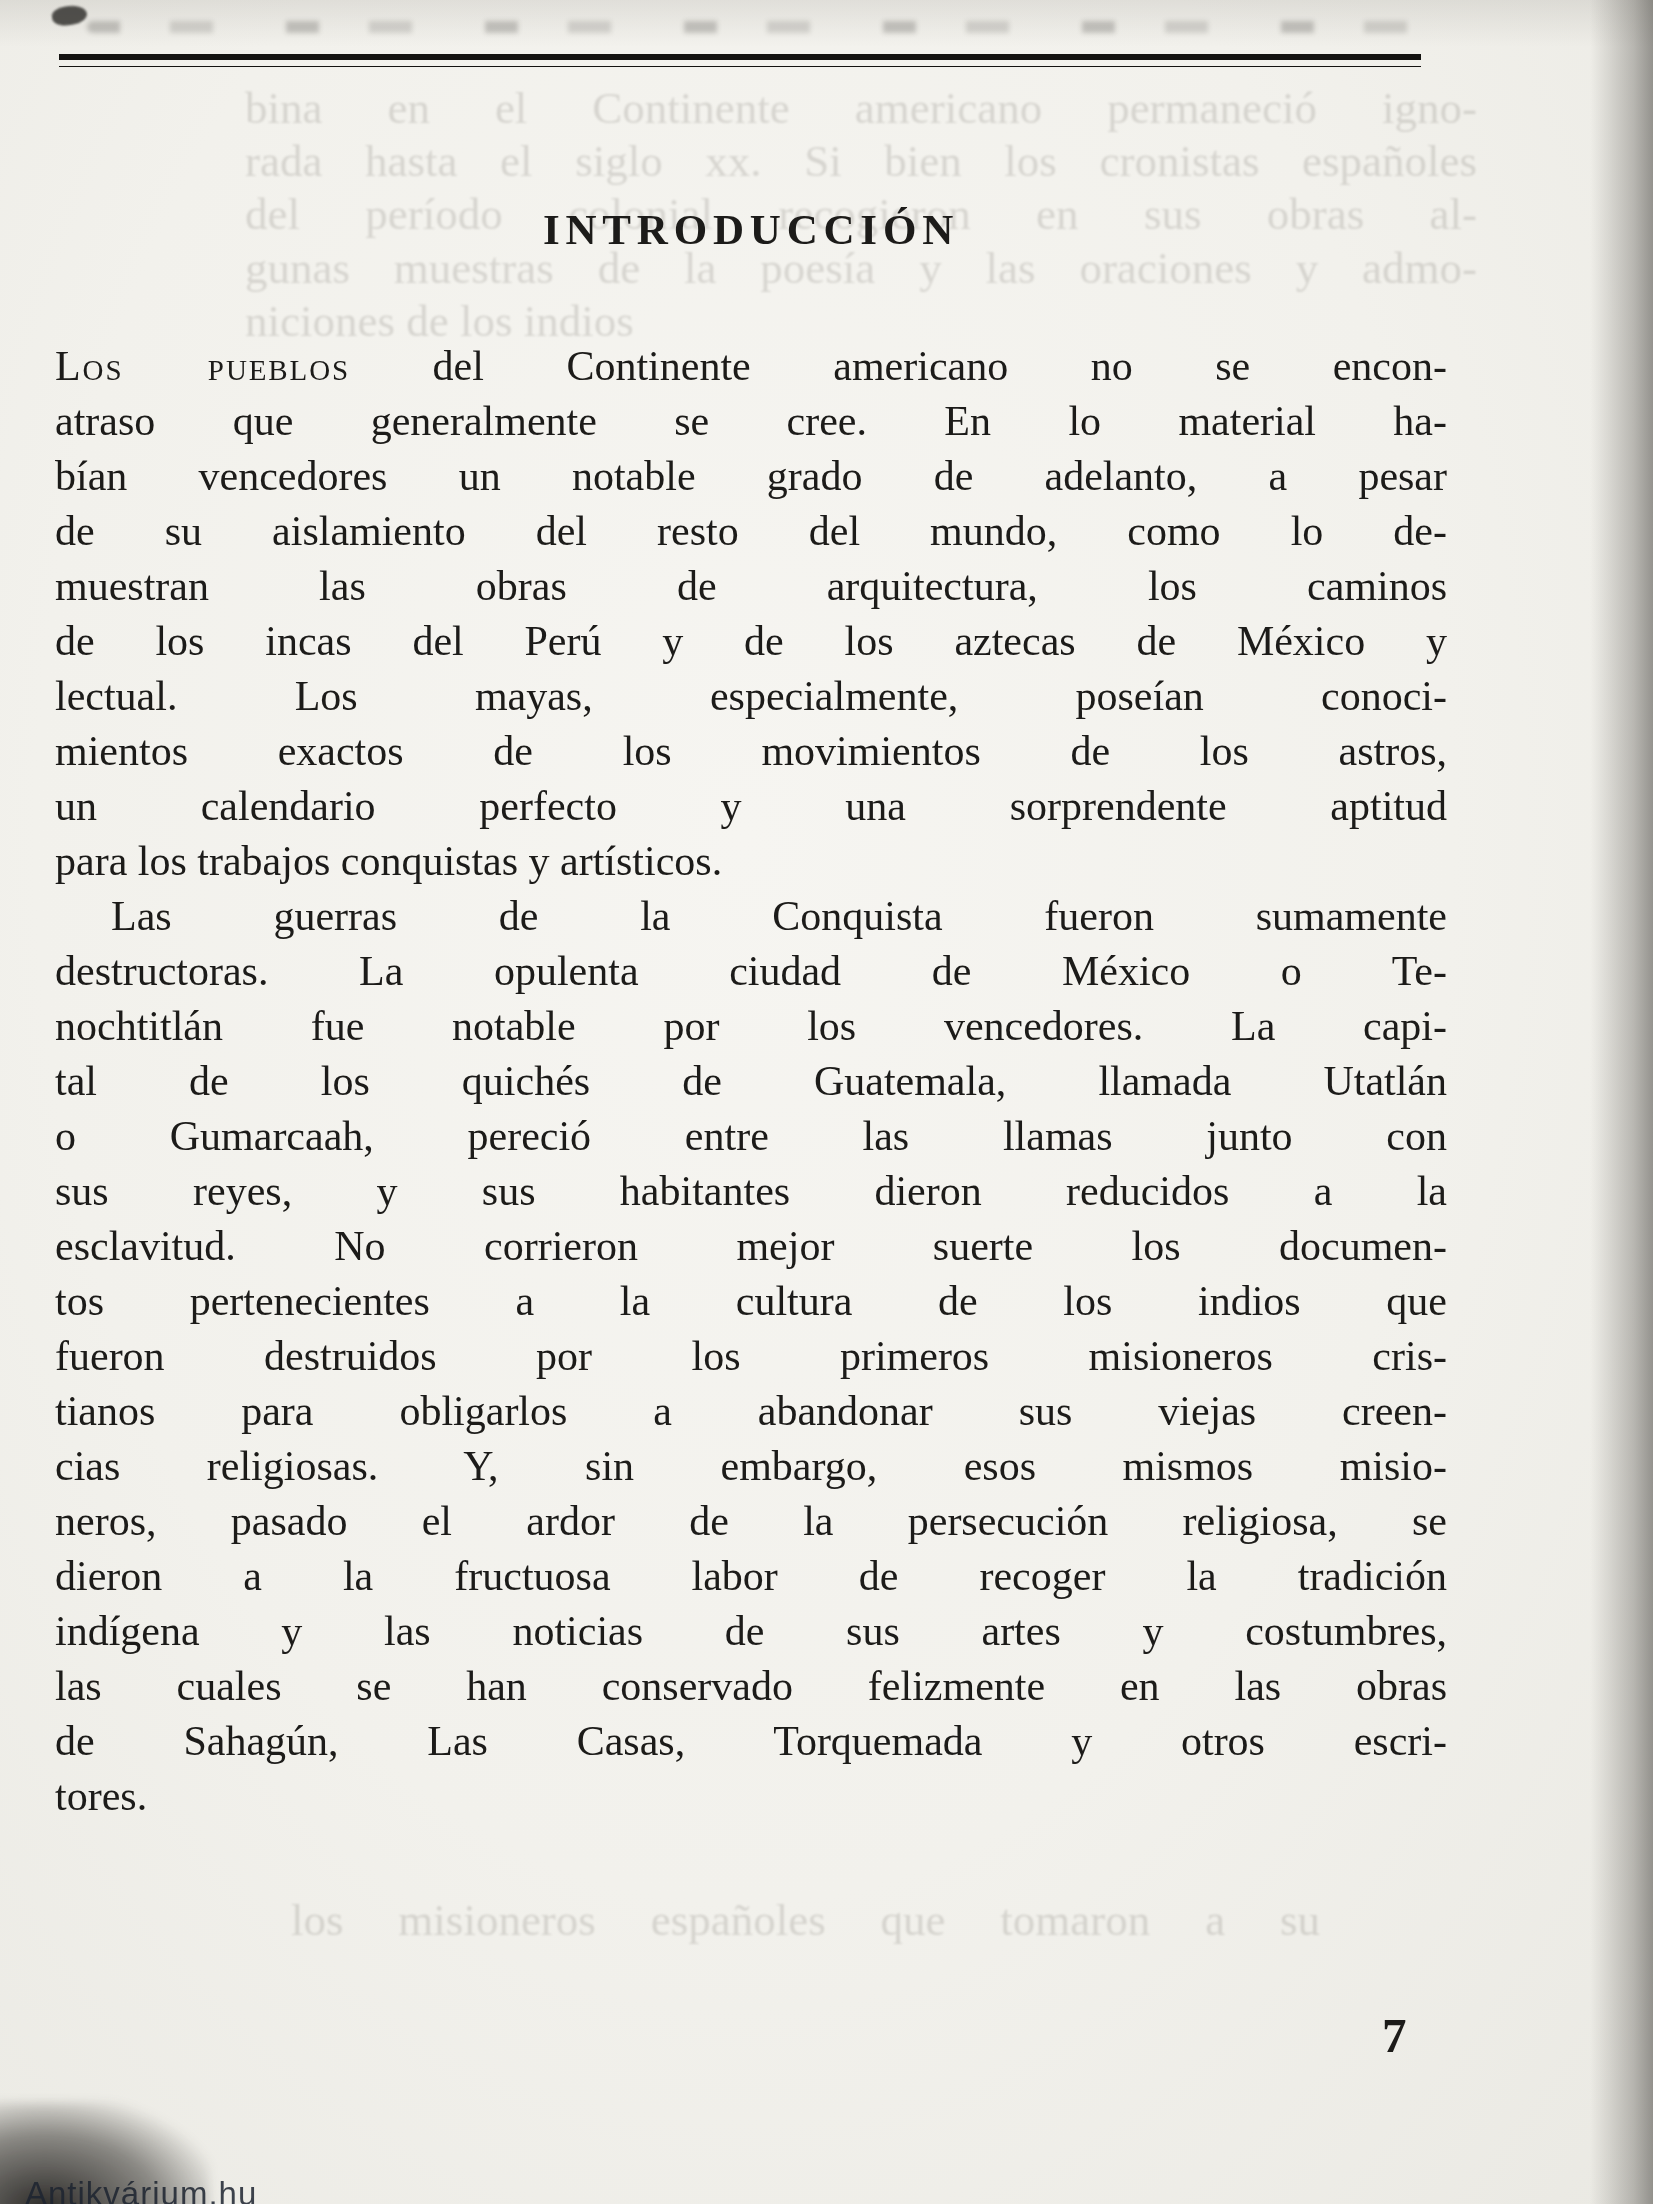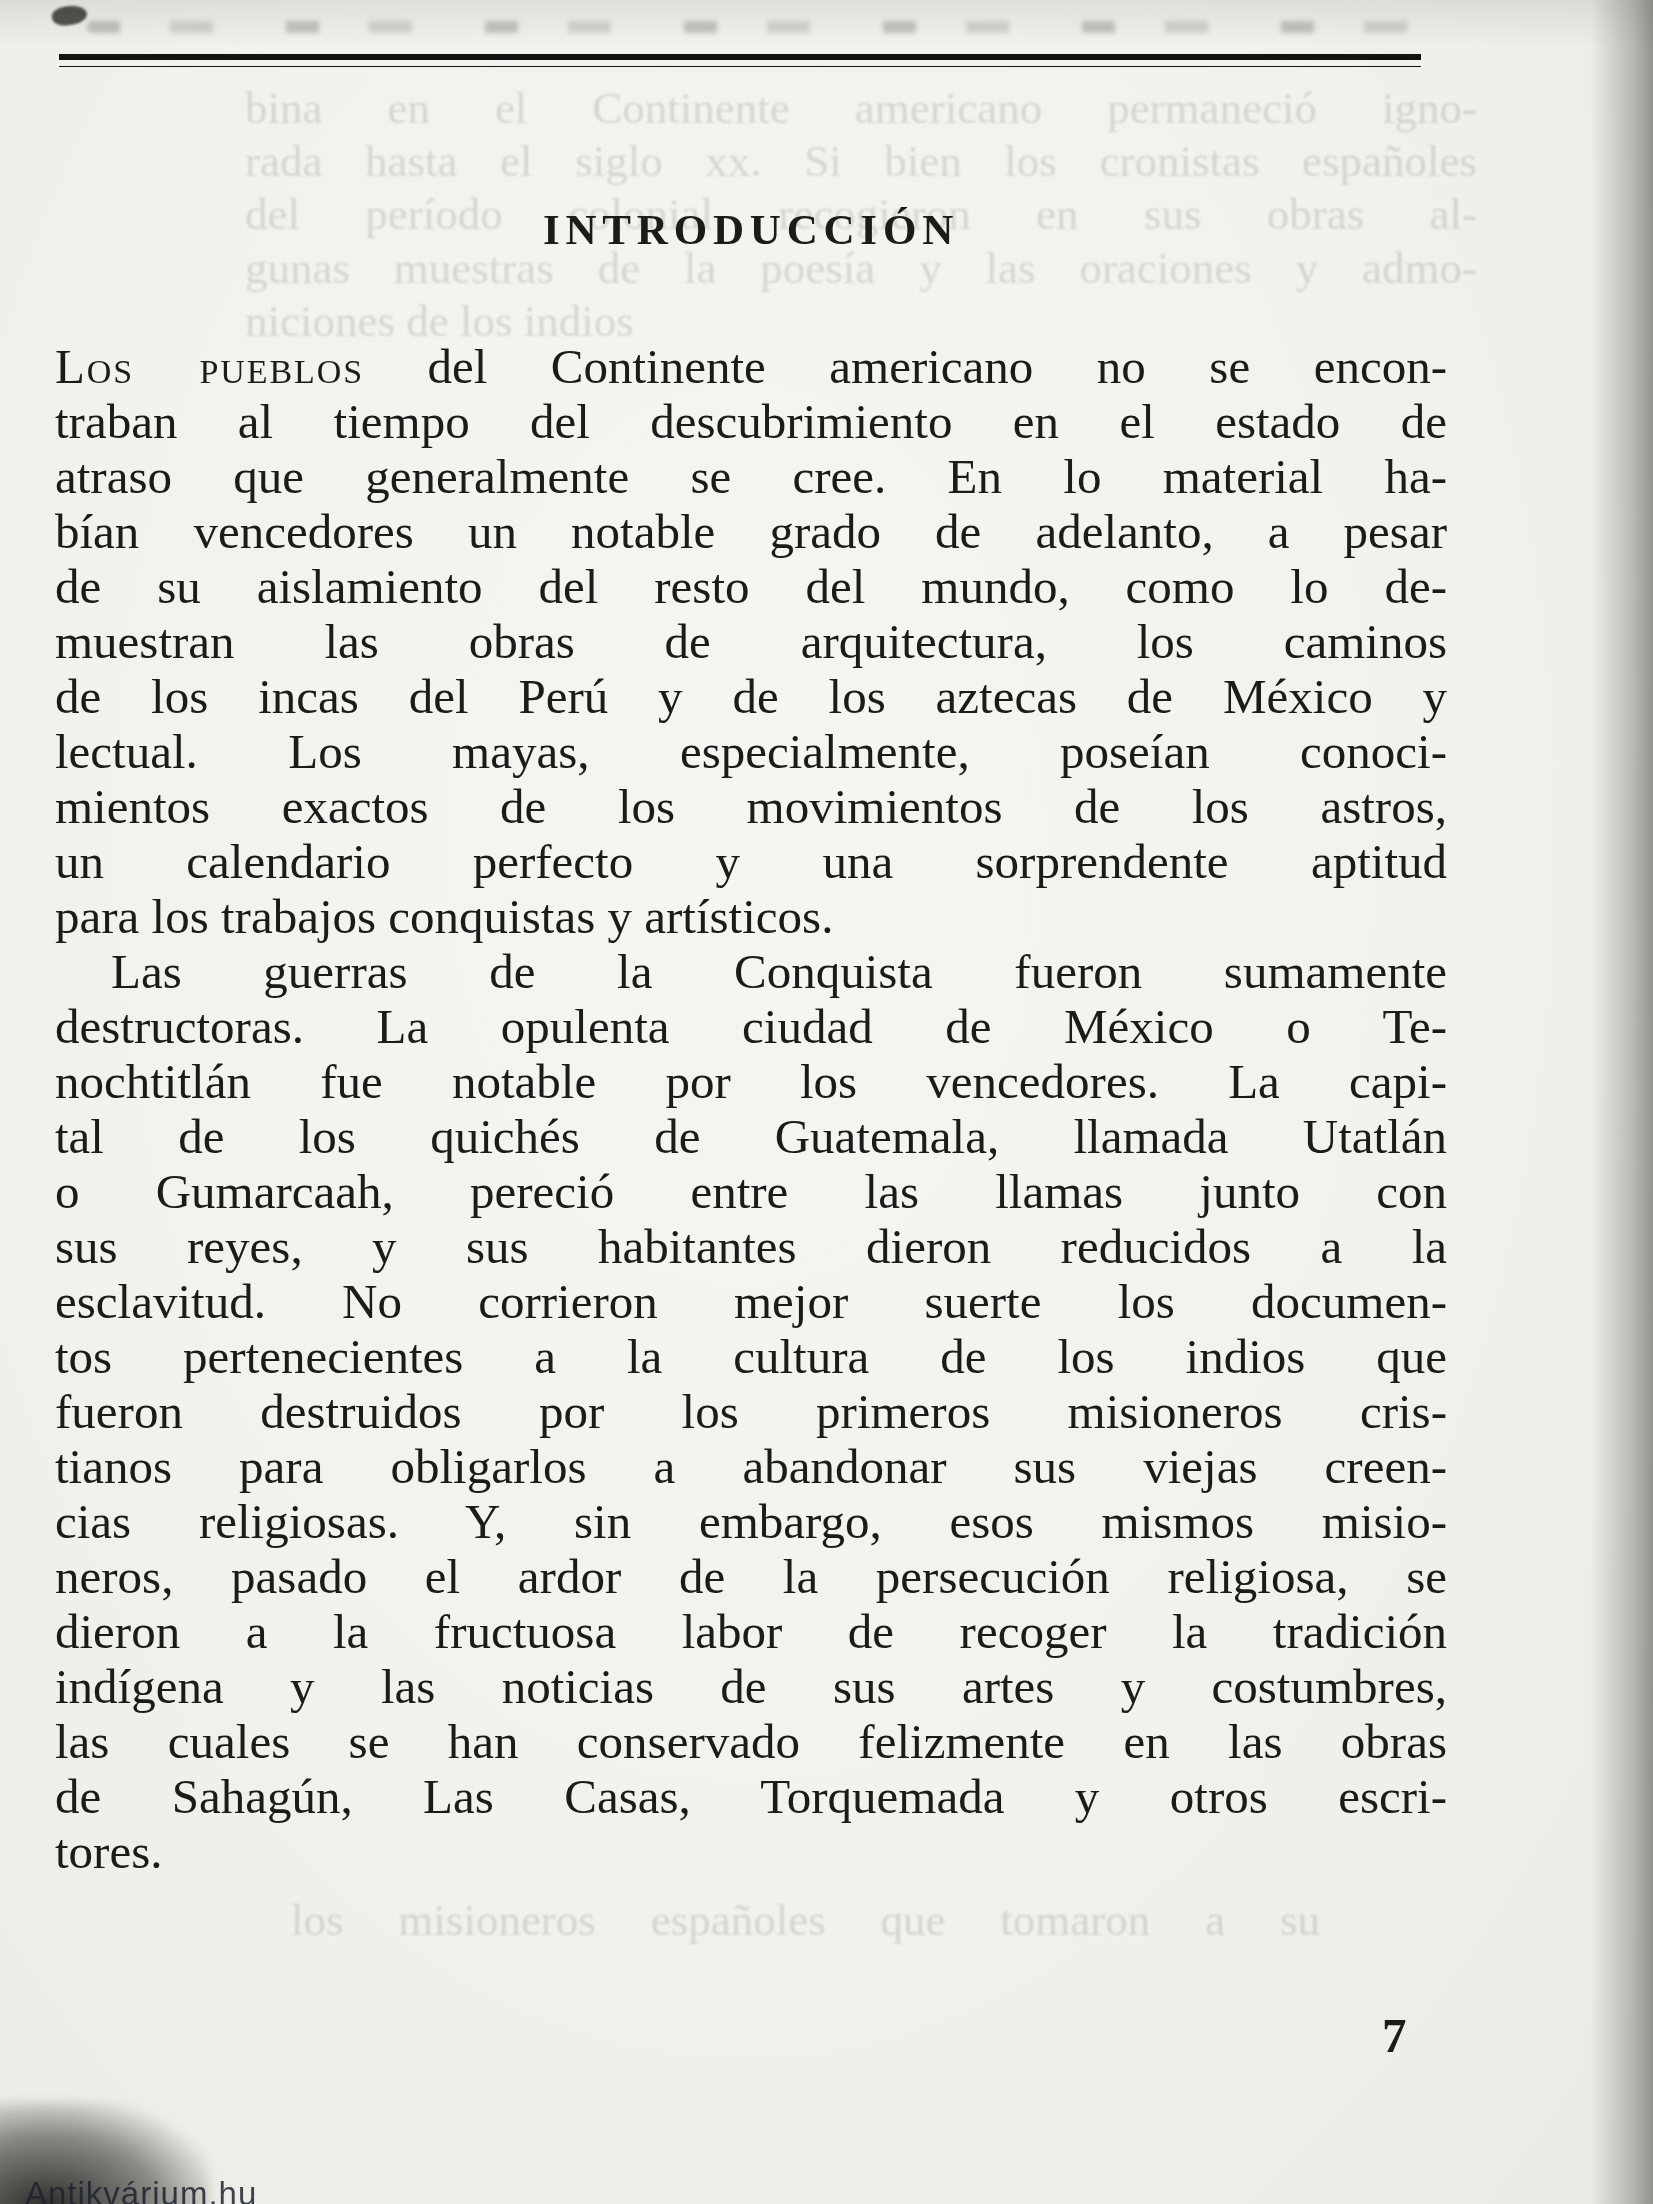--- a/index.html
+++ b/index.html
@@ -82,21 +82,21 @@
   }
   .title {
     margin: 138px 0 18px 0;
     text-align: center;
     font-size: 43px;
     font-weight: 700;
     letter-spacing: 5.8px;
   }
   .bodytext {
     margin-top: 85px;
-    font-size: 49px;
+    font-size: 42px;
     line-height: 55px;
   }
   .para { margin: 0; }
   .line {
     text-align: justify;
     text-align-last: justify;
     text-justify: inter-word;
   }
   .line.last { text-align-last: left; }
   .line.indent { text-indent: 56px; }
@@ -130,21 +130,20 @@
   <div class="content">
 
     <div class="rule"></div>
 
     <h1 class="title">INTRODUCCIÓN</h1>
 
     <div class="bodytext">
 
       <div class="para">
         <div class="line"><span class="sc">Los pueblos</span><span> del Continente americano no se encon-</span></div>
-      <div class="line">traban al tiempo del descubrimiento en el estado de</div>
           <div class="line">atraso que generalmente se cree.  En lo material ha-</div>
           <div class="line">bían vencedores un notable grado de adelanto, a pesar</div>
           <div class="line">de su aislamiento del resto del mundo, como lo de-</div>
           <div class="line">muestran las obras de arquitectura, los caminos</div>
           <div class="line">de los incas del Perú y de los aztecas de México y</div>
           <div class="line">lectual.  Los mayas, especialmente, poseían conoci-</div>
           <div class="line">mientos exactos de los movimientos de los astros,</div>
           <div class="line">un calendario perfecto y una sorprendente aptitud</div>
           <div class="line last">para los trabajos conquistas y artísticos.</div>
         </div>

